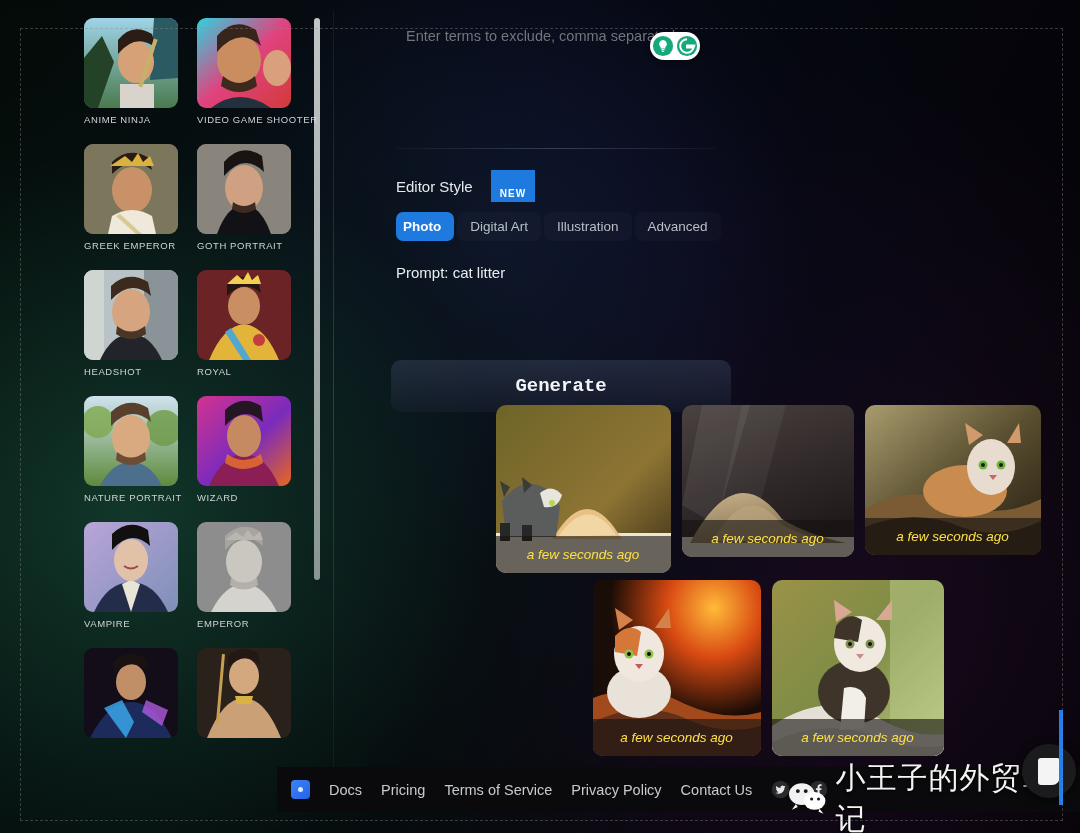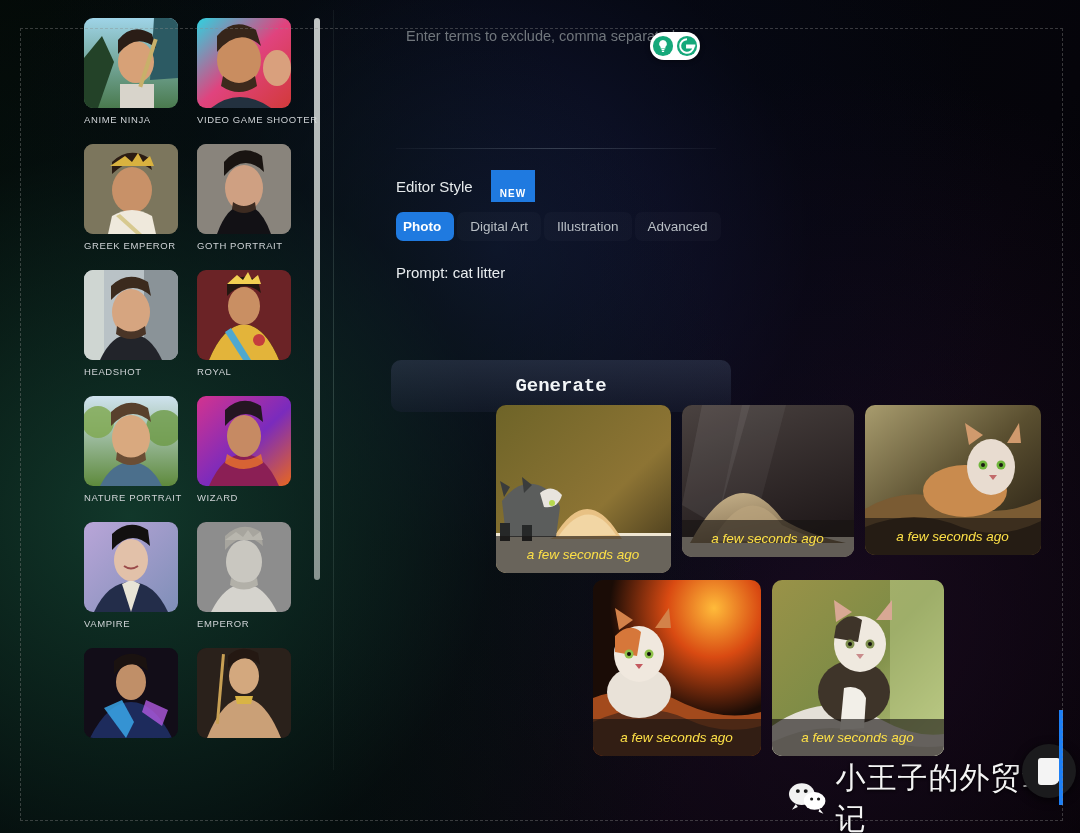--- a/index.html
+++ b/index.html
@@ -646,20 +646,38 @@
             <circle cx="98" cy="64" r="2" fill="#13110d"></circle>
             <path d="M84 74 h8 l-4 5Z" fill="#c98b8b"></path>
           </svg>
           <div class="res-cap">a few seconds ago</div>
         </div>
 
       </div>
     </div>
   </div>
 
+  <div class="footer">
+    <div class="footer-logo">
+        <div class="dot"></div>
+      </div>
+    <a class="footer-link" href="#">Docs</a>
+    <a class="footer-link" href="#">Pricing</a>
+    <a class="footer-link" href="#">Terms of Service</a>
+    <a class="footer-link" href="#">Privacy Policy</a>
+    <a class="footer-link" href="#">Contact Us</a>
+    <svg class="social" viewBox="0 0 24 24">
+      <circle cx="12" cy="12" r="11" fill="#2a2a2d"></circle>
+      <path d="M18.5 8.2a5.3 5.3 0 0 1-1.5.4 2.6 2.6 0 0 0 1.1-1.4 5.3 5.3 0 0 1-1.7.6 2.6 2.6 0 0 0-4.5 1.8c0 .2 0 .4.1.6a7.5 7.5 0 0 1-5.4-2.7 2.6 2.6 0 0 0 .8 3.5 2.6 2.6 0 0 1-1.2-.3 2.6 2.6 0 0 0 2.1 2.6 2.6 2.6 0 0 1-1.2 0 2.6 2.6 0 0 0 2.4 1.8 5.3 5.3 0 0 1-3.9 1.1 7.4 7.4 0 0 0 4 1.2c4.8 0 7.5-4 7.5-7.5v-.3a5.2 5.2 0 0 0 1.3-1.4z" fill="#e8e8e8"></path>
+    </svg>
+    <svg class="social" viewBox="0 0 24 24">
+      <circle cx="12" cy="12" r="11" fill="#2a2a2d"></circle>
+      <path d="M13.4 19v-6.3h2.1l.3-2.4h-2.4V8.7c0-.7.2-1.2 1.2-1.2h1.3V5.4c-.2 0-1-.1-1.9-.1-1.9 0-3.2 1.1-3.2 3.2v1.8H8.7v2.4h2.1V19z" fill="#e8e8e8"></path>
+    </svg>
+  </div>
 
   <div class="watermark">
     <svg width="44" height="36" viewBox="0 0 44 36">
       <ellipse cx="16" cy="13" rx="13" ry="11" fill="#f2f2f2"></ellipse>
       <path d="M10 23 l-4 6 6 -3Z" fill="#f2f2f2"></path>
       <circle cx="12" cy="10" r="2" fill="#1a1a1a"></circle>
       <circle cx="20" cy="10" r="2" fill="#1a1a1a"></circle>
       <ellipse cx="29" cy="20" rx="11" ry="9" fill="#ffffff"></ellipse>
       <path d="M34 28 l4 5 -5 -2Z" fill="#ffffff"></path>
       <circle cx="26" cy="18" r="1.6" fill="#1a1a1a"></circle>

